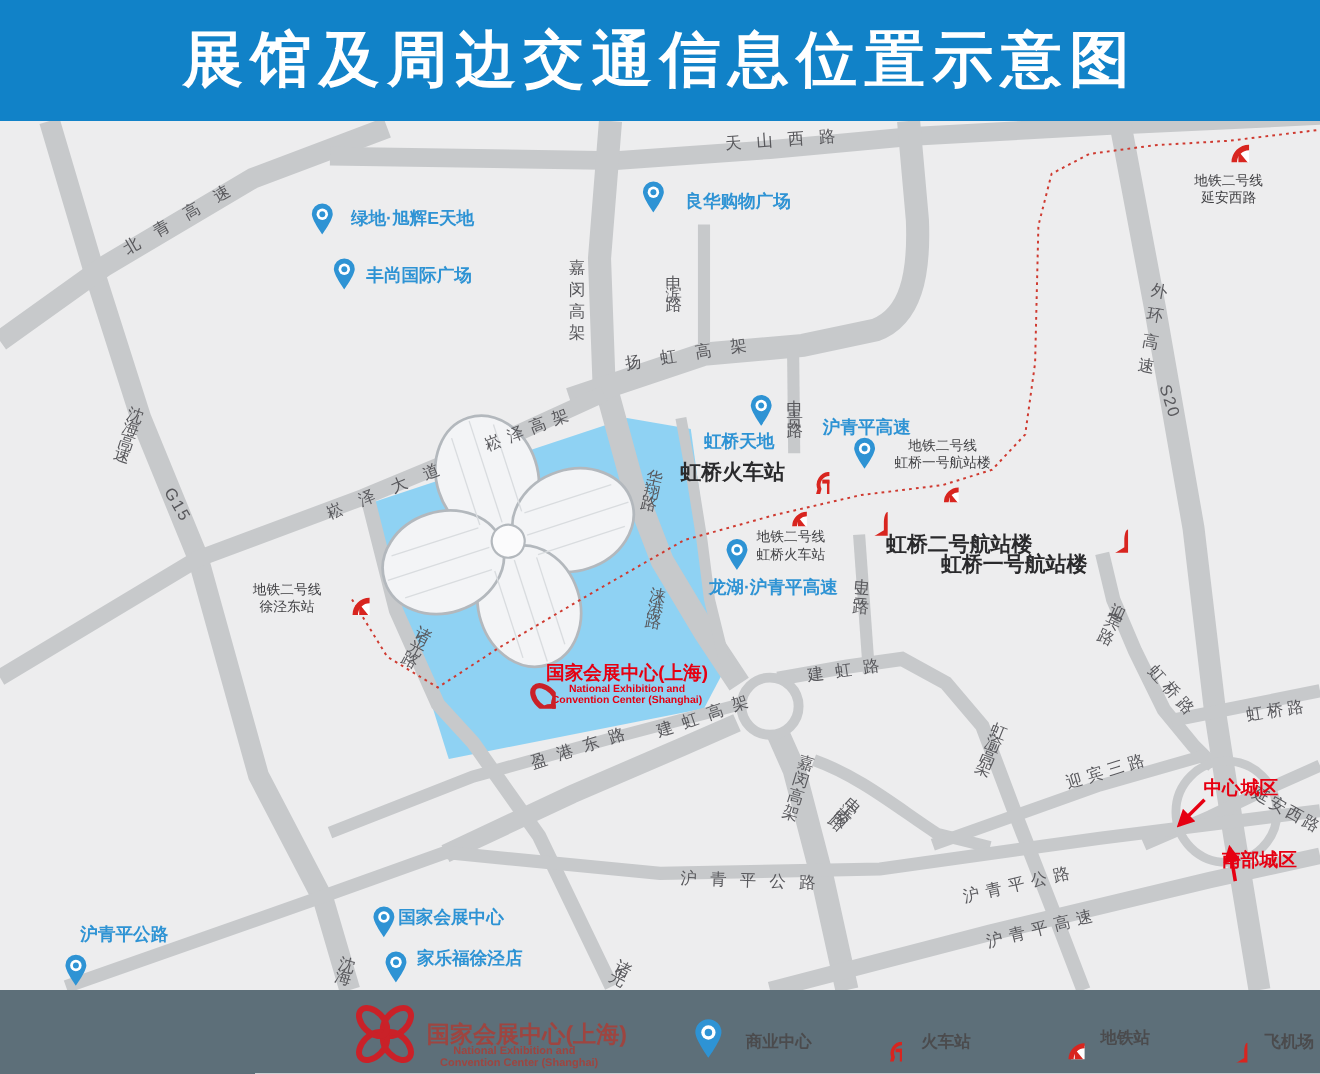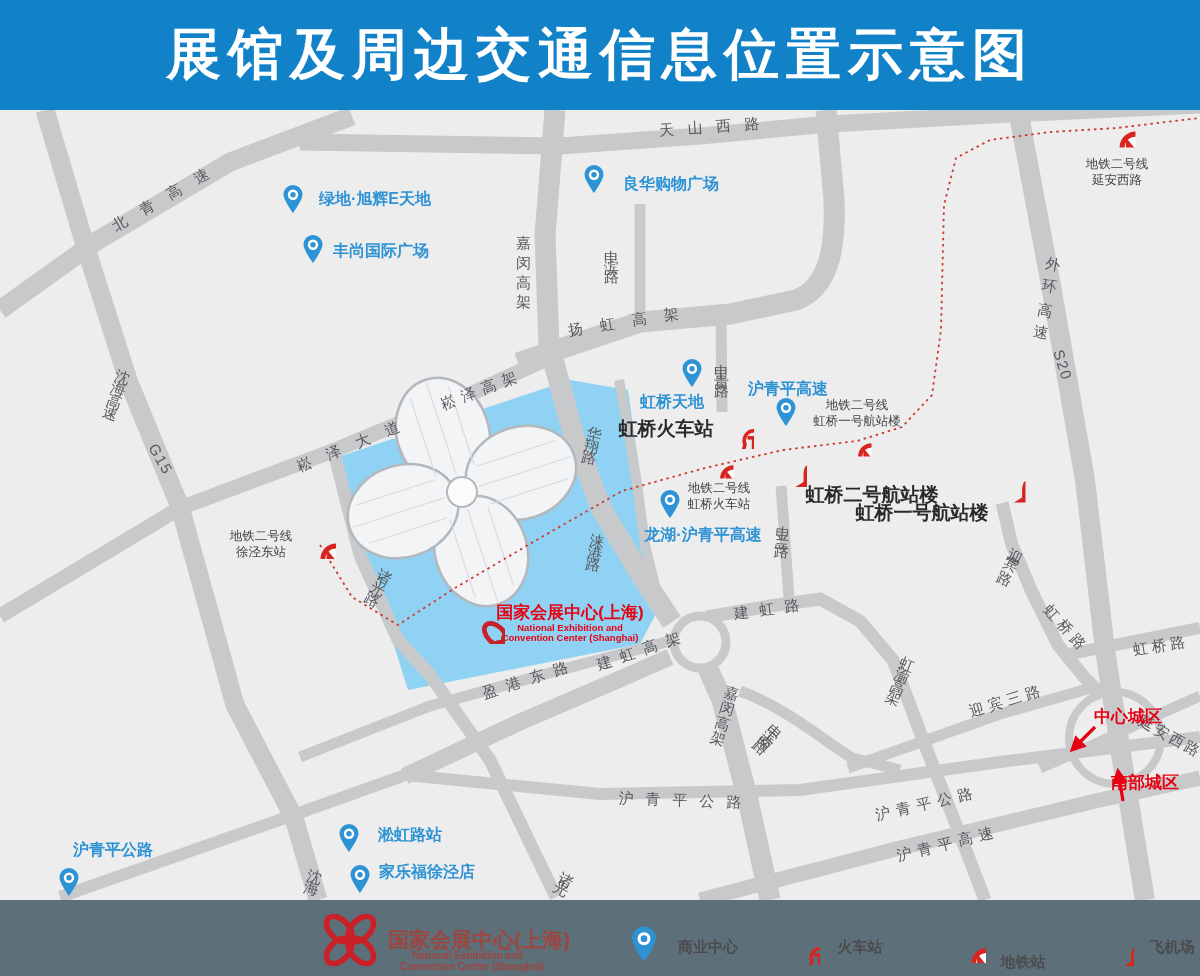--- a/index.html
+++ b/index.html
@@ -213,21 +213,21 @@
         <svg viewBox="0 0 24 30">
           <use href="#s-pin"></use>
         </svg>
       </div>
       <div class="lbl poi-lbl ctr" style="left: 113px; top: 740px;">沪青平公路</div>
       <div class="icon" style="left: 349px; top: 743px; width: 24px; height: 30px; transform: translate(-50%, -100%);">
         <svg viewBox="0 0 24 30">
           <use href="#s-pin"></use>
         </svg>
       </div>
-      <div class="lbl poi-lbl ctr" style="left: 410px; top: 725px;">淞虹路站</div>
+      <div class="lbl poi-lbl ctr" style="left: 410px; top: 725px;">国家会展中心</div>
       <div class="icon" style="left: 360px; top: 784px; width: 24px; height: 30px; transform: translate(-50%, -100%);">
         <svg viewBox="0 0 24 30">
           <use href="#s-pin"></use>
         </svg>
       </div>
       <div class="lbl poi-lbl ctr" style="left: 427px; top: 762px;">家乐福徐泾店</div>
       <div class="icon" style="left: 734px; top: 319px; width: 40px; height: 40px; transform: translate(-50%, -50%);">
         <svg viewBox="-20 -20 40 40">
           <use href="#s-train"></use>
         </svg>
@@ -309,21 +309,21 @@
         <svg viewBox="-20 -20 40 40">
           <use href="#s-train"></use>
         </svg>
       </div>
       <div class="lg lg-item ctr" style="left: 860px; top: 47px;">火车站</div>
       <div class="icon" style="left: 969px; top: 46px; width: 34px; height: 34px; transform: translate(-50%, -50%);">
         <svg viewBox="-20 -20 40 40">
           <use href="#s-metro"></use>
         </svg>
       </div>
-      <div class="lg lg-item ctr" style="left: 1023px; top: 62px;">地铁站</div>
+      <div class="lg lg-item ctr" style="left: 1023px; top: 44px;">地铁站</div>
       <div class="icon" style="left: 1114px; top: 46px; width: 40px; height: 40px; transform: translate(-50%, -50%);">
         <svg viewBox="-20 -20 40 40">
           <use href="#s-plane"></use>
         </svg>
       </div>
       <div class="lg lg-item ctr" style="left: 1172px; top: 47px;">飞机场</div>
     </div>
 </div>
 
 </body></html>

